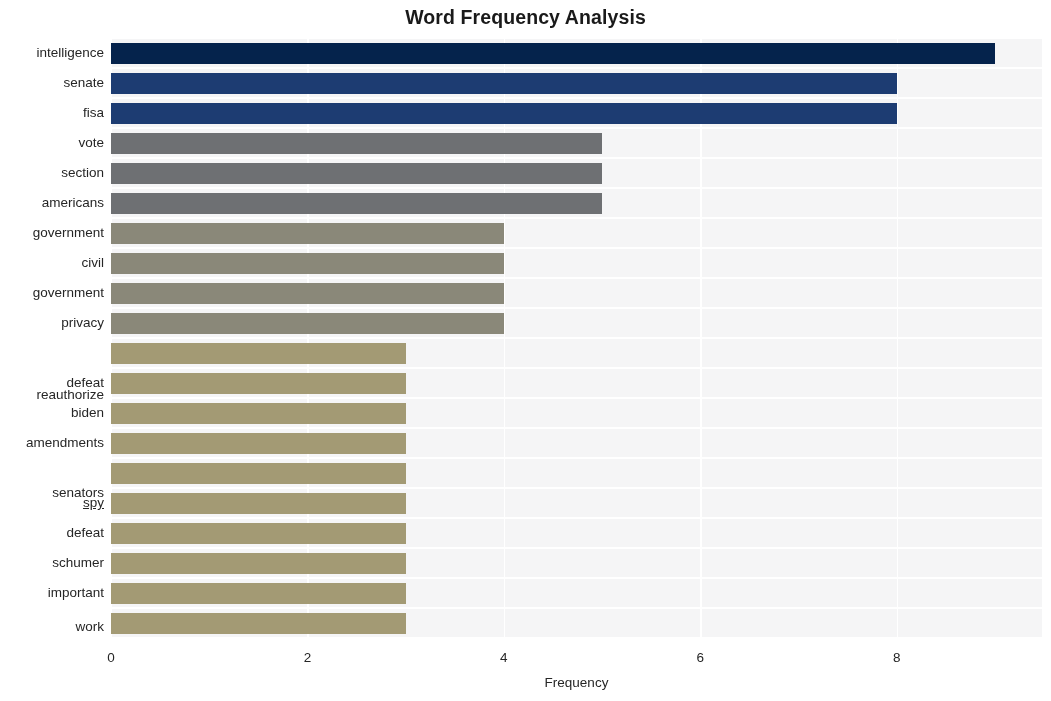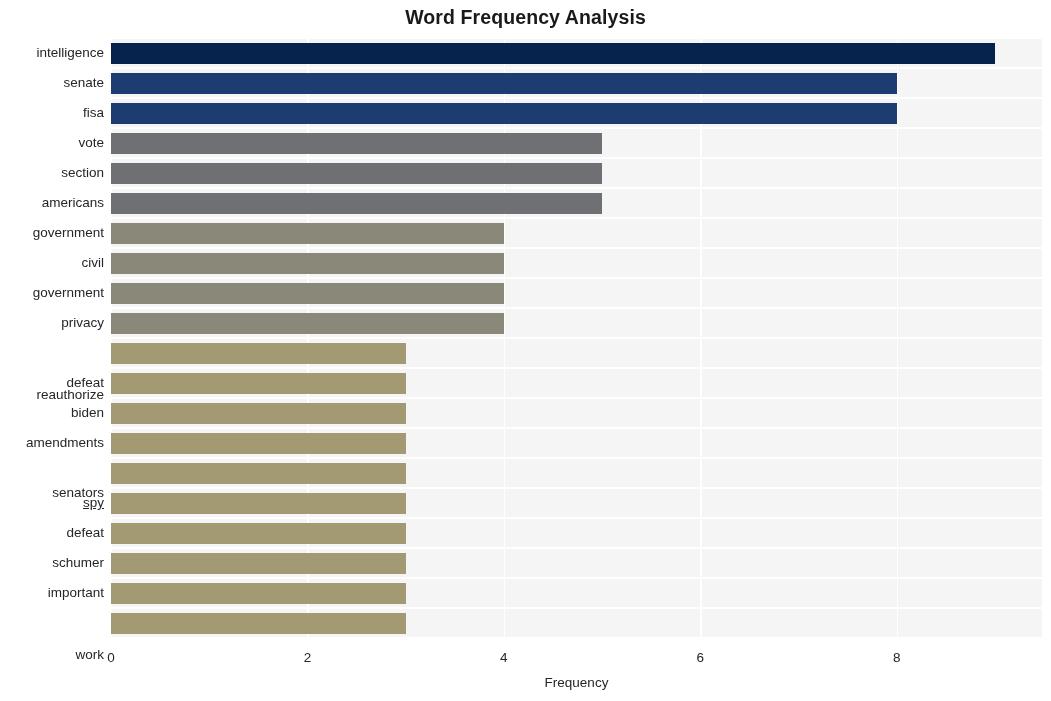--- a/index.html
+++ b/index.html
@@ -173,21 +173,21 @@
       <div class="ylabel" style="top: 278px;">privacy</div>
       <div class="ylabel" style="top: 308px; margin-top: 42px;">reauthorize</div>
       <div class="ylabel" style="top: 338px;">defeat</div>
       <div class="ylabel" style="top: 368px;">biden</div>
       <div class="ylabel" style="top: 398px;">amendments</div>
       <div class="ylabel" style="top: 448px; margin-left: 46px;">senators</div>
       <div class="ylabel" style="top: 458px; text-decoration: underline;">spy</div>
       <div class="ylabel" style="top: 488px;">defeat</div>
       <div class="ylabel" style="top: 518px;">schumer</div>
       <div class="ylabel" style="top: 548px; padding-left: 37px;">important</div>
-      <div class="ylabel" style="top: 610px; margin-left: 16px;">work</div>
+      <div class="ylabel" style="top: 582px; margin-left: 16px;">work</div>
     </div>
 
   <div id="xticks">
       <div class="xtick" style="left: 111px;">0</div>
       <div class="xtick" style="left: 307.414px;">2</div>
       <div class="xtick" style="left: 503.827px;">4</div>
       <div class="xtick" style="left: 700.241px;">6</div>
       <div class="xtick" style="left: 896.654px;">8</div>
     </div>
 

